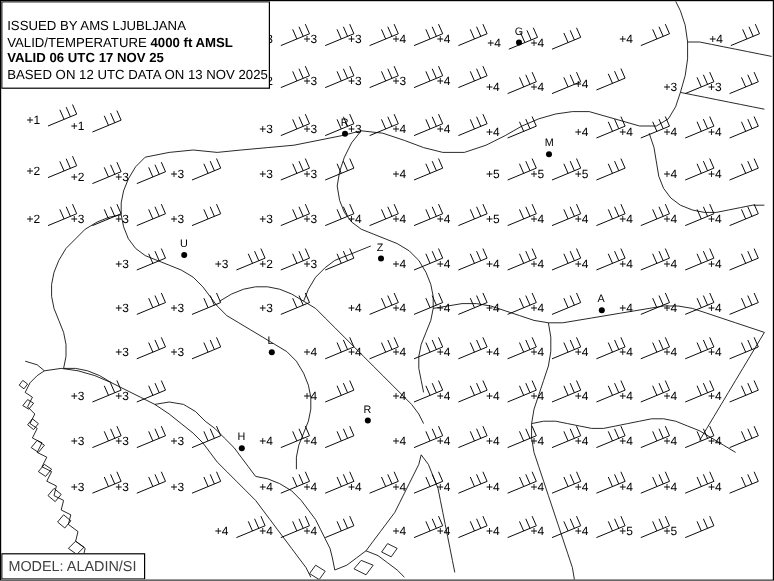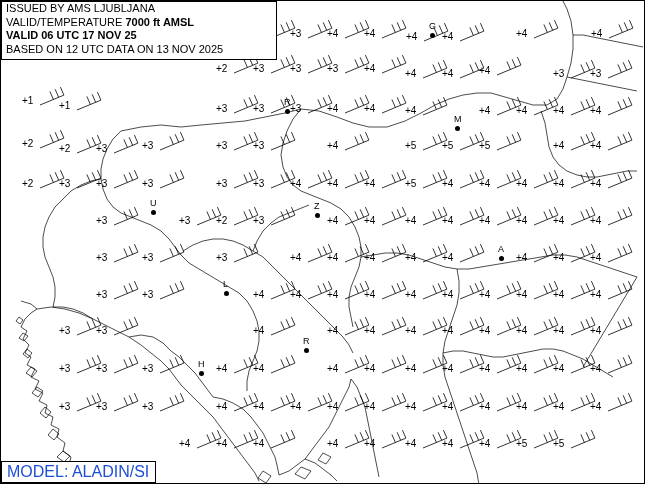--- a/index.html
+++ b/index.html
@@ -23,23 +23,23 @@
     top: 0;
     width: 645px;
     height: 484px;
   }
   .legend-box {
     position: absolute;
     left: 0;
     top: 0;
     background: #ffffff;
     border: 1px solid #000000;
-    padding: 0 4px 3px 4px;
+    padding: 14px 4px 3px 4px;
     box-sizing: border-box;
-    width: 276px;
+    width: 224px;
     z-index: 20;
   }
   .legend-line {
     font-size: 11px;
     line-height: 13.5px;
     color: #000000;
     white-space: nowrap;
   }
   .legend-line.bold {
     font-weight: bold;
@@ -51,23 +51,23 @@
     position: absolute;
     left: 0;
     bottom: 0;
     background: #ffffff;
     border: 1px solid #000000;
     padding: 3px 6px 3px 5px;
     box-sizing: border-box;
     z-index: 20;
   }
   .model-label {
-    font-size: 16px;
+    font-size: 12px;
     line-height: 14px;
-    color: #1d4ed8;
+    color: #404040;
     white-space: nowrap;
   }
   .temp-label {
     position: absolute;
     font-size: 10px;
     color: #000000;
     white-space: nowrap;
     z-index: 10;
   }
   .city-label {
@@ -1010,21 +1010,21 @@
           <line x1="570" y1="447" x2="593.92" y2="437.12"></line>
           <line x1="593.92" y1="437.12" x2="590.42" y2="429.12"></line>
           <line x1="588.6576" y1="439.2936" x2="585.1576" y2="431.2936"></line>
           <line x1="583.3952" y1="441.4672" x2="579.8952" y2="433.4672"></line>
         </g>
       </g>
   </svg>
 
   <div class="legend-box">
     <div class="legend-line">ISSUED BY AMS LJUBLJANA</div>
-    <div class="legend-line"><span>VALID/TEMPERATURE </span><span class="bold-part">7000 ft AMSL</span></div>
+    <div class="legend-line"><span>VALID/TEMPERATURE </span><span class="bold-part">4000 ft AMSL</span></div>
     <div class="legend-line bold">VALID 06 UTC 17 NOV 25</div>
     <div class="legend-line">BASED ON 12 UTC DATA ON 13 NOV 2025</div>
   </div>
 
   <div class="model-box">
     <div class="model-label">MODEL: ALADIN/SI</div>
   </div>
 
 <div class="temp-label" style="left: 215px; top: 27px;">+3</div>
     <div class="temp-label" style="left: 252px; top: 27px;">+3</div>

